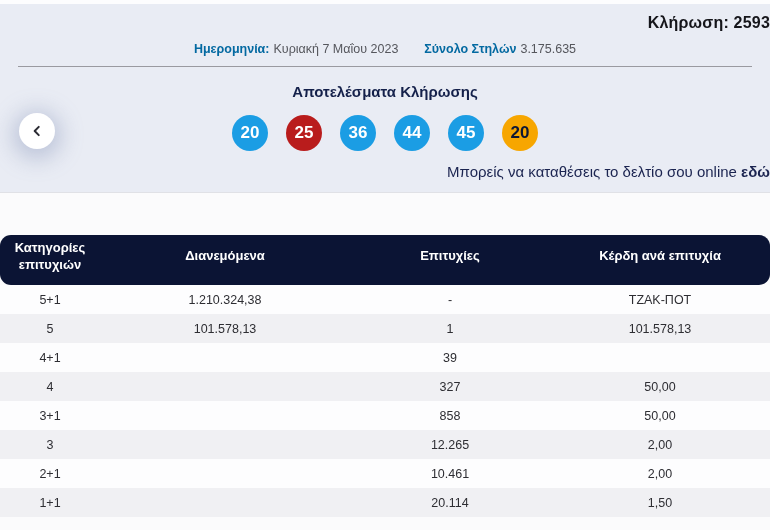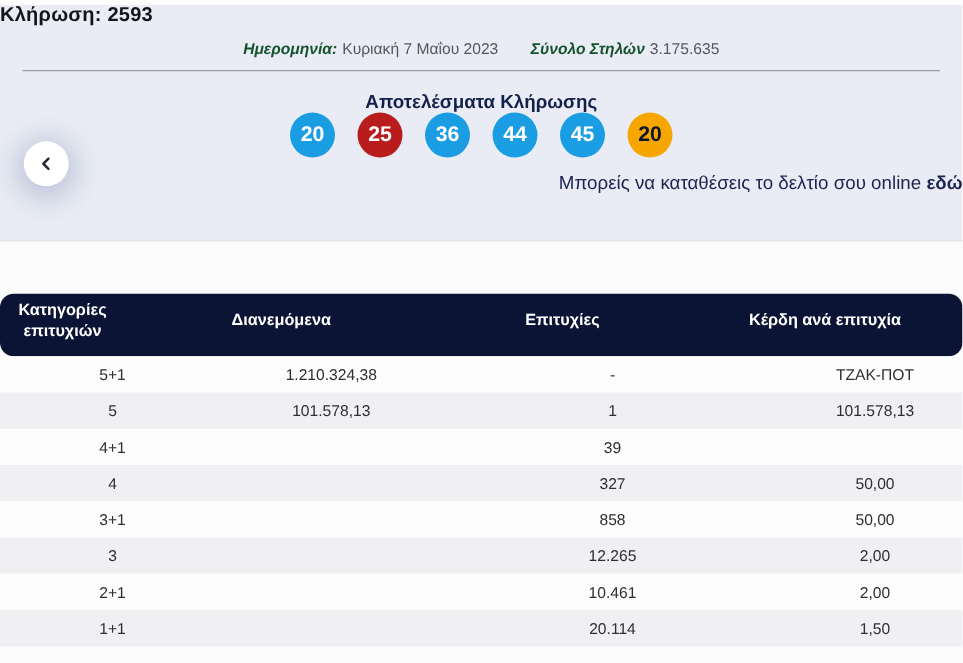--- a/index.html
+++ b/index.html
@@ -3,54 +3,54 @@
 <meta charset="utf-8">
 <style>
   * { margin:0; padding:0; box-sizing:border-box; }
   html,body { width:770px; height:530px; overflow:hidden;
     font-family:"Liberation Sans", sans-serif; background:#fbfbfc; }
 
   
   .hero { position:relative; width:770px; height:193px;
     background:#e9ecf4; border-top:4px solid #fdfdfe;
     border-bottom:1px solid #e0e1e6; }
-  .draw-title { text-align:left; 
+  .draw-title { text-align:right; padding-top:10px;
     font-size:16px; font-weight:bold; color:#15151a; letter-spacing:.2px; }
   .meta-row { display:flex; justify-content:center; gap:26px;
     margin-top:10px; font-size:12.5px; color:#55565c; }
-  .meta-row b { color:#14532d; font-weight:bold; margin-right:4px;font-style:italic; }
+  .meta-row b { color:#0369a1; font-weight:bold; margin-right:4px; }
   .divider { height:1px; background:#9a9aa0; margin:10px 18px 0 18px; }
 
   .results-title { text-align:center; margin-top:16px;
     font-size:15px; font-weight:bold; color:#14204a; }
 
   .prev-btn { position:absolute; left:19px; top:109px;
     width:36px; height:36px; border-radius:50%; background:#ffffff; border:none;
     box-shadow:0 4px 22px 6px rgba(120,135,175,.40);
     display:flex; align-items:center; justify-content:center; cursor:pointer; }
   .prev-btn svg { display:block; }
 
-  .balls { display:flex; justify-content:center; gap:18px; margin-top:0; }
+  .balls { display:flex; justify-content:center; gap:18px; margin-top:15px; }
   .ball { width:36px; height:36px; border-radius:50%;
     display:flex; align-items:center; justify-content:center;
     font-size:17px; font-weight:bold; color:#ffffff; }
   .ball.joker { color:#0c1634; }
 
   .cta { text-align:right; margin-top:12px; font-size:15px; color:#1b2450; }
   .cta .cta-link { font-weight:bold; color:#1b2450; cursor:pointer; text-decoration:none; }
 
   
   .gap { height:42px; background:#fbfbfc; }
   .table { width:770px; }
   .trow { display:grid; grid-template-columns:100px 250px 200px 220px; }
   .thead { background:#0b1434; height:50px; align-items:end;border-radius:11px; }
   .thead .cell { color:#ffffff; font-weight:bold; font-size:13px;
     padding-bottom:9px; line-height:17px; }
   .cell { text-align:center; align-self:center; }
-  .tbody .trow { height:29px; font-size:12.5px; color:#2e2e33; align-items:center;padding-left:40px; }
+  .tbody .trow { height:29px; font-size:12.5px; color:#2e2e33; align-items:center; }
   .tbody .trow:nth-child(odd)  { background:#fdfdfe; }
   .tbody .trow:nth-child(even) { background:#f0f0f3; }
 </style>
 </head>
 <body>
 
 <div class="hero">
   <div class="draw-title">Κλήρωση: 2593</div>
 
   <div class="meta-row">

